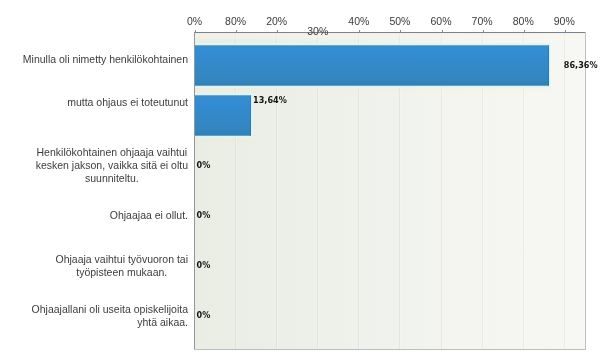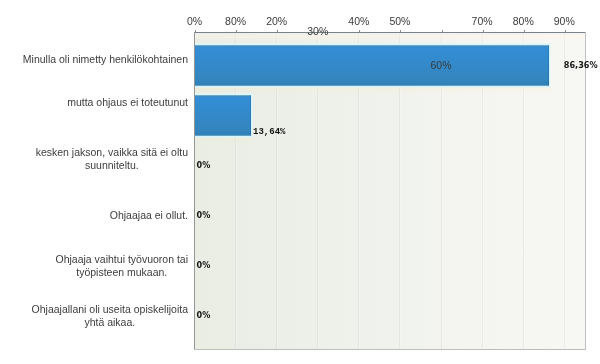--- a/index.html
+++ b/index.html
@@ -127,49 +127,50 @@
       <div class="tick" style="left: 523.5px;"></div>
       <div class="tick" style="left: 564.5px;"></div>
     </div>
   <div id="ticklabels">
       <div class="tick-label" style="left: 154.5px;">0%</div>
       <div class="tick-label" style="left: 195.59px;">80%</div>
       <div class="tick-label" style="left: 236.68px;">20%</div>
       <div class="tick-label" style="left: 277.77px; margin-top: 10px;">30%</div>
       <div class="tick-label" style="left: 318.86px;">40%</div>
       <div class="tick-label" style="left: 359.95px;">50%</div>
-      <div class="tick-label" style="left: 401.04px; margin-top: 44px;">60%</div>
+      <div class="tick-label" style="left: 401.04px;">60%</div>
       <div class="tick-label" style="left: 442.13px;">70%</div>
       <div class="tick-label" style="left: 483.22px;">80%</div>
       <div class="tick-label" style="left: 524.31px;">90%</div>
     </div>
   <div id="catlabels">
       <div class="cat-label" style="top: 52.6px;">
         <div>Minulla oli nimetty henkilökohtainen</div>
       </div>
       <div class="cat-label" style="top: 96.1px;">
         <div>mutta ohjaus ei toteutunut</div>
       </div>
       <div class="cat-label" style="top: 146.1px;">
+        <div>Henkilökohtainen ohjaaja vaihtui</div>
         <div>kesken jakson, vaikka sitä ei oltu</div>
         <div>suunniteltu.</div>
       </div>
       <div class="cat-label" style="top: 209.1px;">
         <div>Ohjaajaa ei ollut.</div>
       </div>
       <div class="cat-label" style="top: 252.6px;">
         <div>Ohjaaja vaihtui työvuoron tai</div>
         <div>työpisteen mukaan.</div>
       </div>
-      <div class="cat-label" style="top: 302.6px;">
+      <div class="cat-label" style="top: 302.6px; text-align: right;">
         <div>Ohjaajallani oli useita opiskelijoita</div>
         <div>yhtä aikaa.</div>
       </div>
     </div>
   <div id="vallabels">
       <div class="bar-val" style="left: 551.853px; top: 59.5px; padding-left: 12px;">86,36%</div>
-      <div class="bar-val" style="left: 253.047px; top: 127px; font-family: Liberation Mono, monospace;">13,64%</div>
+      <div class="bar-val" style="left: 253.047px; top: 95px;">13,64%</div>
       <div class="bar-val" style="left: 196.5px; top: 159.5px;">0%</div>
       <div class="bar-val" style="left: 196.5px; top: 209.5px;">0%</div>
       <div class="bar-val" style="left: 196.5px; top: 259.5px;">0%</div>
       <div class="bar-val" style="left: 196.5px; top: 309.5px;">0%</div>
     </div>
 </div>
 
 </body></html>

